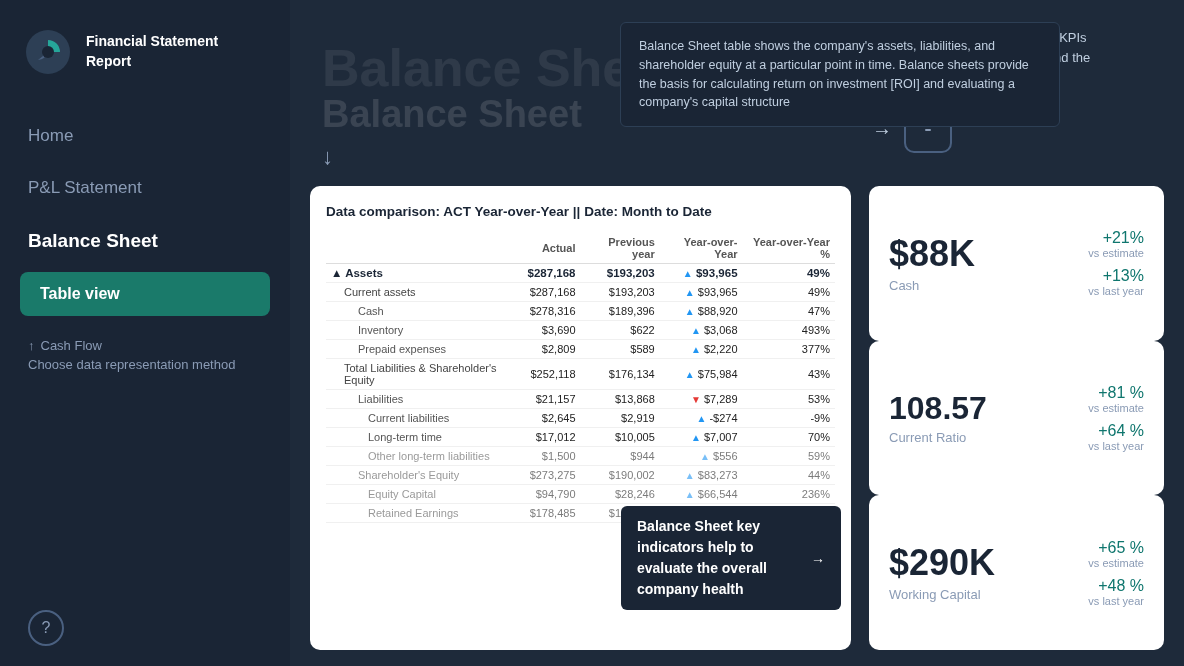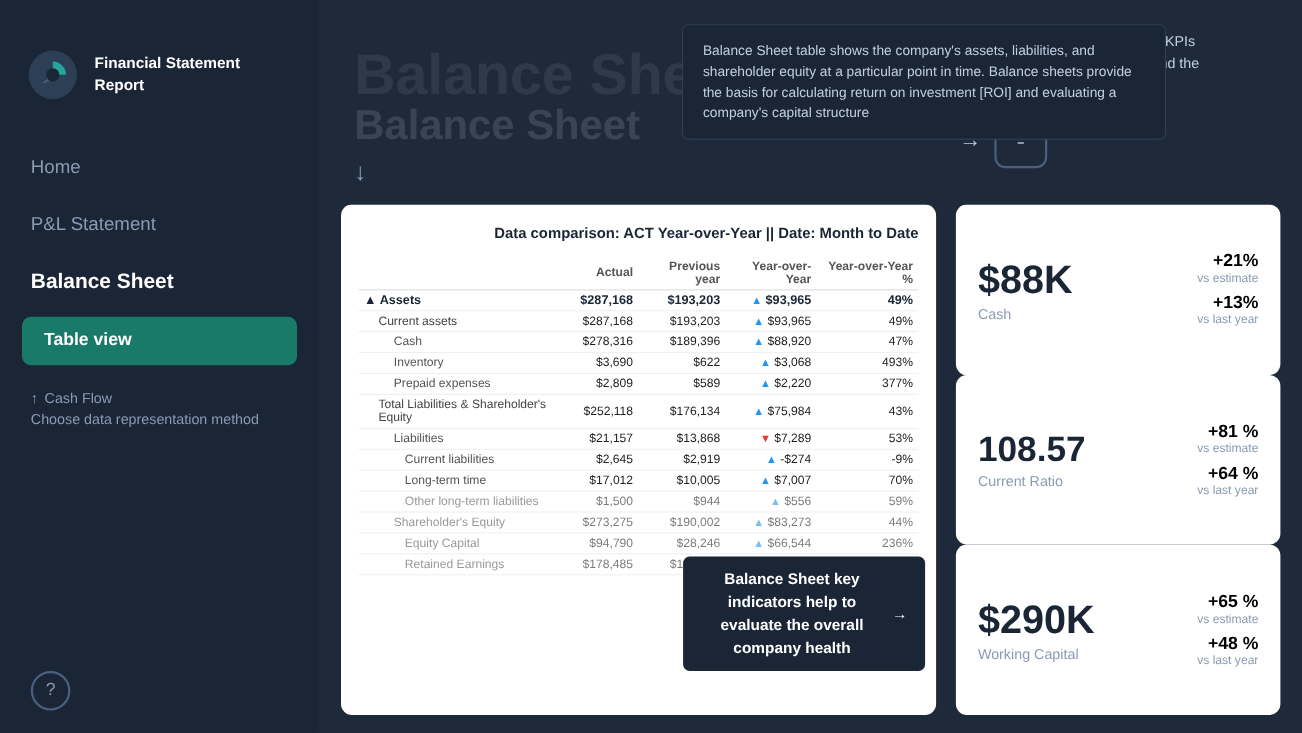--- a/index.html
+++ b/index.html
@@ -18,21 +18,21 @@
       min-width: 290px;
       background: #1a2535;
       display: flex;
       flex-direction: column;
       padding: 0;
       height: 666px;
     }
     .sidebar-logo {
       display: flex;
       align-items: center;
-      padding: 44px 24px 24px 24px;
+      padding: 28px 24px 24px 24px;
       gap: 14px;
     }
     .logo-icon {
       width: 48px;
       height: 48px;
       position: relative;
     }
     .logo-text {
       color: #fff;
       font-size: 14px;
@@ -226,21 +226,21 @@
       overflow: hidden;
       margin-right: 18px;
       position: relative;
     }
 
     .table-title {
       font-size: 13.5px;
       font-weight: 700;
       color: #1a2535;
       margin-bottom: 14px;
-      text-align: right;
+      text-align: left;
     }
 
     table.data-table {
       width: 100%;
       border-collapse: collapse;
       font-size: 11px;
     }
     table.data-table th {
       color: #555;
       font-weight: 600;
@@ -289,21 +289,20 @@
       border-radius: 6px;
       max-width: 220px;
       line-height: 1.5;
     }
     .tooltip-arrow {
       display: flex;
       align-items: center;
       gap: 8px;
       font-size: 14px;
       color: #fff;
-      text-align: center;
     }
 
     
     .kpi-panel {
       width: 295px;
       min-width: 295px;
       display: flex;
       flex-direction: column;
     }
 
@@ -341,22 +340,22 @@
       align-items: flex-end;
       gap: 8px;
     }
     .kpi-stat {
       display: flex;
       flex-direction: column;
       align-items: flex-end;
     }
     .kpi-stat-value {
       font-size: 16px;
-      font-weight: 700;
-      color: #000000;
+      font-weight: 400;
+      color: #0f766e;
     }
     .kpi-stat-label {
       font-size: 11px;
       color: #8a9bb5;
     }
   </style>
 </head>
 <body>
 
 <div class="sidebar">

